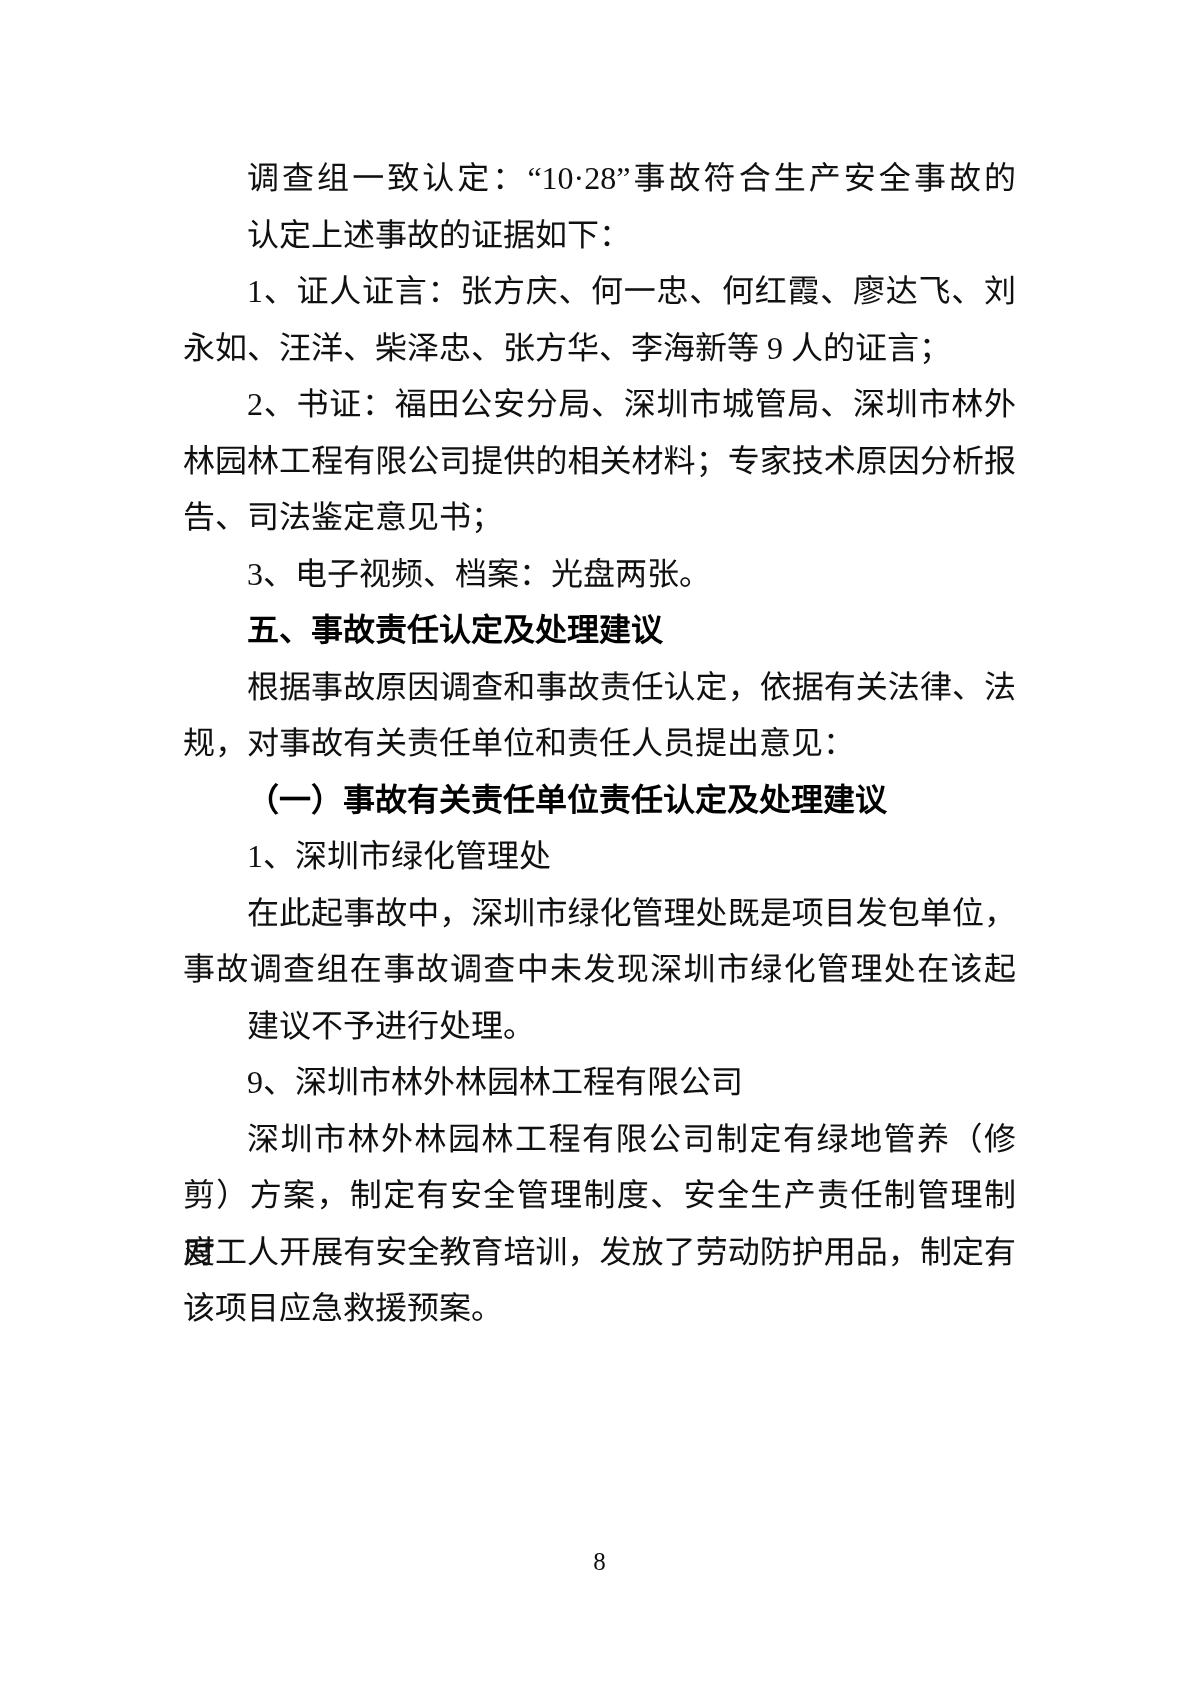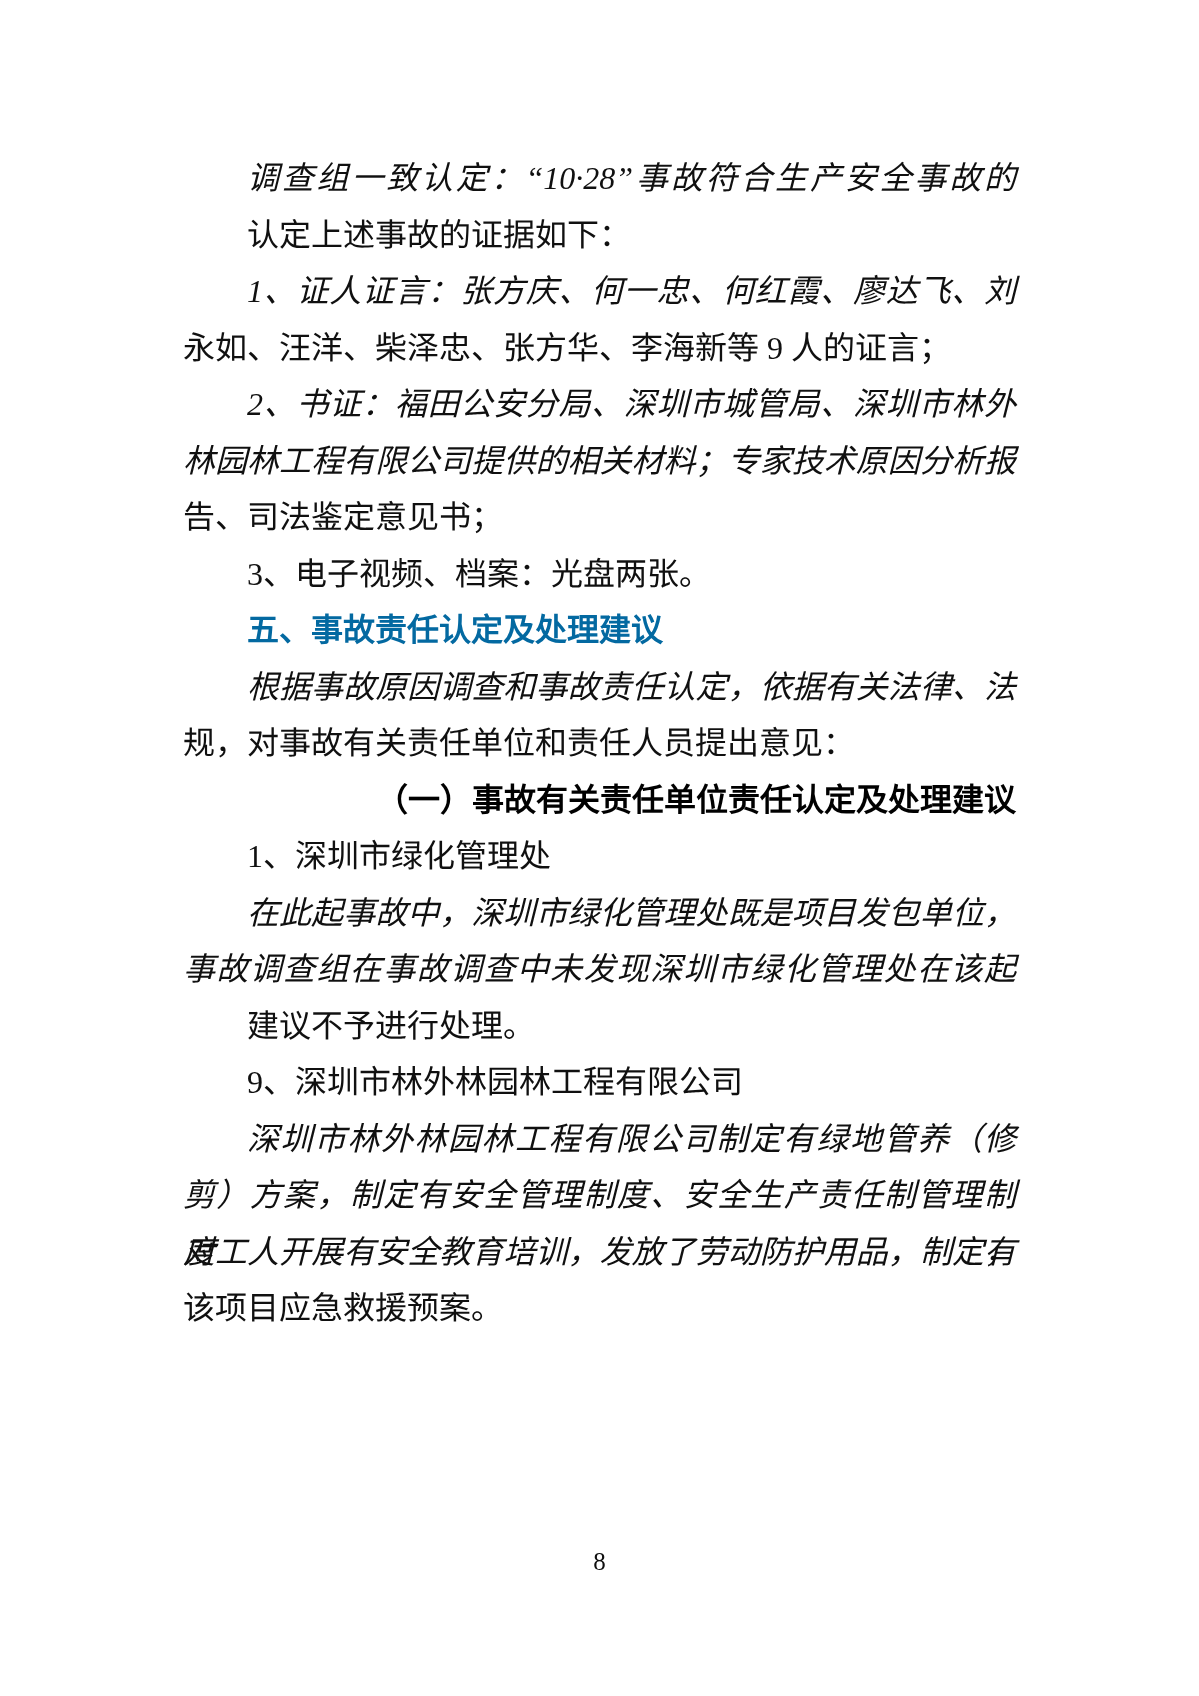--- a/index.html
+++ b/index.html
@@ -30,37 +30,35 @@
     line-height: 56.5px;
     height: 56.5px;
     white-space: nowrap;
     color: #101010;
   }
   
   .line.fill {
     white-space: normal;
     text-align: justify;
     text-align-last: justify;
-    font-style: italic;
   }
   
   .line.indent {
     text-indent: 64px;
   }
   
   .block.heading-sans .line {
     font-family: "Liberation Sans", "DejaVu Sans", sans-serif;
     font-weight: 700;
-    color: #0369a1;
+    color: #000000;
   }
   
   .block.heading-serif .line {
     font-weight: 700;
     color: #000000;
-    text-align: right;
   }
   .page-number {
     position: absolute;
     top: 1549px;
     left: 0;
     width: 1199px;
     text-align: center;
     font-size: 25px;
     line-height: 25px;
     font-family: "Liberation Serif", "DejaVu Serif", serif;

